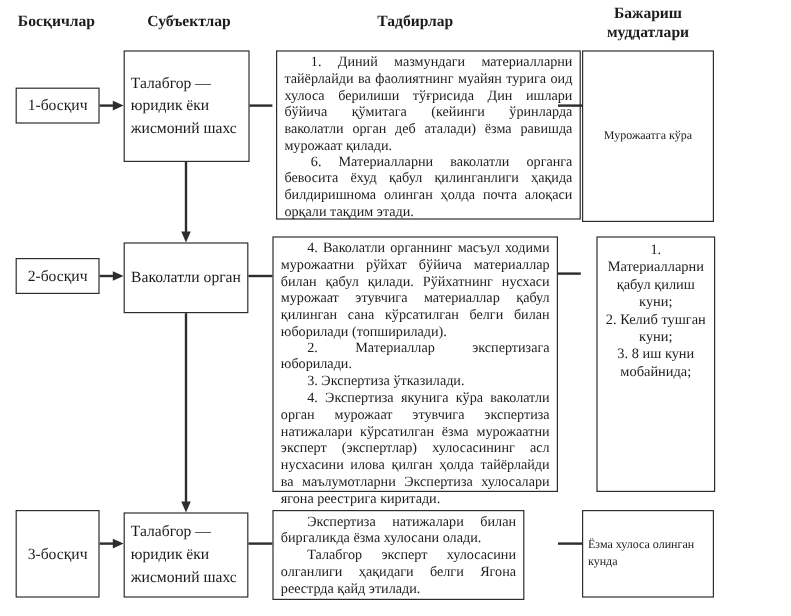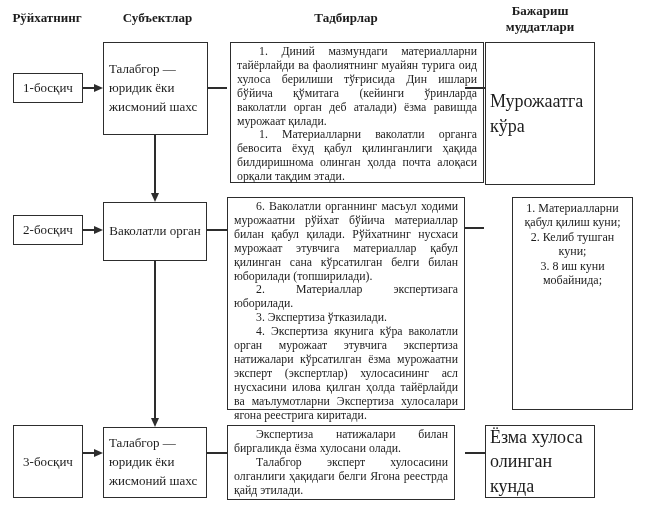--- a/index.html
+++ b/index.html
@@ -25,21 +25,21 @@
     box-sizing:border-box;
   }
   .center{
     display:flex;
     align-items:center;
     justify-content:center;
     text-align:left;
   }
   .stage{font-size:13px;}
   .subject{font-size:13px;line-height:1.45;padding:0 5px;}
-  .deadline{font-size:18px;line-height:1.35;padding:0 4px;}
+  .deadline{font-size:10px;line-height:1.35;padding:0 4px;}
   .acts{
     font-size:11.8px;
     line-height:1.18;
     padding:2px 6px 0 6px;
     text-align:justify;
   }
   .acts p{margin:0;text-indent:22px;text-align:justify;}
   .dl-list{
     font-size:12px;
     line-height:1.2;
@@ -60,36 +60,36 @@
     border-left:4px solid transparent;
     border-right:4px solid transparent;
     border-top:9px solid #2d2d2d;
   }
 </style>
 </head>
 <body>
 
 <div class="canvas">
 
-  <div class="hdr" style="left:6px;top:10px;width:82px">Рўйхатнинг</div>
+  <div class="hdr" style="left:6px;top:10px;width:82px">Босқичлар</div>
   <div class="hdr" style="left:110px;top:10px;width:95px">Субъектлар</div>
   <div class="hdr" style="left:296px;top:10px;width:100px">Тадбирлар</div>
   <div class="hdr" style="left:494px;top:3px;width:92px">Бажариш муддатлари</div>
 
   <div class="box center stage" style="left:13px;top:73px;width:70px;height:30px">
     <span>1-босқич</span>
   </div>
 
   <div class="box center subject" style="left:103px;top:42px;width:105px;height:93px">
     <span>Талабгор — юридик ёки жисмоний шахс</span>
   </div>
 
   <div class="box acts" style="left:230px;top:42px;width:254px;height:141px">
     <p>1. Диний мазмундаги материалларни тайёрлайди ва фаолиятнинг муайян турига оид хулоса берилиши тўғрисида Дин ишлари бўйича қўмитага (кейинги ўринларда ваколатли орган деб аталади) ёзма равишда мурожаат қилади.</p>
-    <p>1. Материалларни ваколатли органга бевосита ёхуд қабул қилинганлиги ҳақида билдиришнома олинган ҳолда почта алоқаси орқали тақдим этади.</p>
+    <p>6. Материалларни ваколатли органга бевосита ёхуд қабул қилинганлиги ҳақида билдиришнома олинган ҳолда почта алоқаси орқали тақдим этади.</p>
   </div>
 
   <div class="box center deadline" style="left:485px;top:42px;width:110px;height:143px">
     <span>Мурожаатга кўра</span>
   </div>
 
   <div class="hline" style="left:83px;top:87px;width:13px"></div>
   <div class="arr-right" style="left:94px;top:84px"></div>
   <div class="hline" style="left:208px;top:87px;width:19px"></div>
   <div class="hline" style="left:465px;top:87px;width:20px"></div>
@@ -99,27 +99,27 @@
 
   <div class="box center stage" style="left:13px;top:215px;width:70px;height:30px">
     <span>2-босқич</span>
   </div>
 
   <div class="box center subject" style="left:103px;top:202px;width:104px;height:59px">
     <span>Ваколатли орган</span>
   </div>
 
   <div class="box acts" style="left:227px;top:197px;width:238px;height:213px">
-    <p>6. Ваколатли органнинг масъул ходими мурожаатни рўйхат бўйича материаллар билан қабул қилади. Рўйхатнинг нусхаси мурожаат этувчига материаллар қабул қилинган сана кўрсатилган белги билан юборилади (топширилади).</p>
+    <p>4. Ваколатли органнинг масъул ходими мурожаатни рўйхат бўйича материаллар билан қабул қилади. Рўйхатнинг нусхаси мурожаат этувчига материаллар қабул қилинган сана кўрсатилган белги билан юборилади (топширилади).</p>
     <p>2. Материаллар экспертизага юборилади.</p>
     <p>3. Экспертиза ўтказилади.</p>
     <p>4. Экспертиза якунига кўра ваколатли орган мурожаат этувчига экспертиза натижалари кўрсатилган ёзма мурожаатни эксперт (экспертлар) хулосасининг асл нусхасини илова қилган ҳолда тайёрлайди ва маълумотларни Экспертиза хулосалари ягона реестрига киритади.</p>
   </div>
 
-  <div class="box dl-list" style="left:512px;top:197px;width:121px;height:213px">
+  <div class="box dl-list" style="left:497px;top:197px;width:99px;height:213px">
     <p>1. Материалларни қабул қилиш куни;</p>
     <p>2. Келиб тушган куни;</p>
     <p>3. 8 иш куни мобайнида;</p>
   </div>
 
   <div class="hline" style="left:83px;top:229px;width:13px"></div>
   <div class="arr-right" style="left:94px;top:226px"></div>
   <div class="hline" style="left:207px;top:229px;width:20px"></div>
   <div class="hline" style="left:465px;top:227px;width:19px"></div>
 
@@ -127,21 +127,21 @@
   <div class="arr-down" style="left:151px;top:418px"></div>
 
   <div class="box center stage" style="left:13px;top:425px;width:70px;height:73px">
     <span>3-босқич</span>
   </div>
 
   <div class="box center subject" style="left:103px;top:427px;width:104px;height:71px">
     <span>Талабгор — юридик ёки жисмоний шахс</span>
   </div>
 
-  <div class="box acts" style="left:227px;top:425px;width:228px;height:75px">
+  <div class="box acts" style="left:227px;top:425px;width:210px;height:75px">
     <p>Экспертиза натижалари билан биргаликда ёзма хулосани олади.</p>
     <p>Талабгор эксперт хулосасини олганлиги ҳақидаги белги Ягона реестрда қайд этилади.</p>
   </div>
 
   <div class="box center deadline" style="left:485px;top:425px;width:110px;height:73px">
     <span>Ёзма хулоса олинган кунда</span>
   </div>
 
   <div class="hline" style="left:83px;top:452px;width:13px"></div>
   <div class="arr-right" style="left:94px;top:449px"></div>

